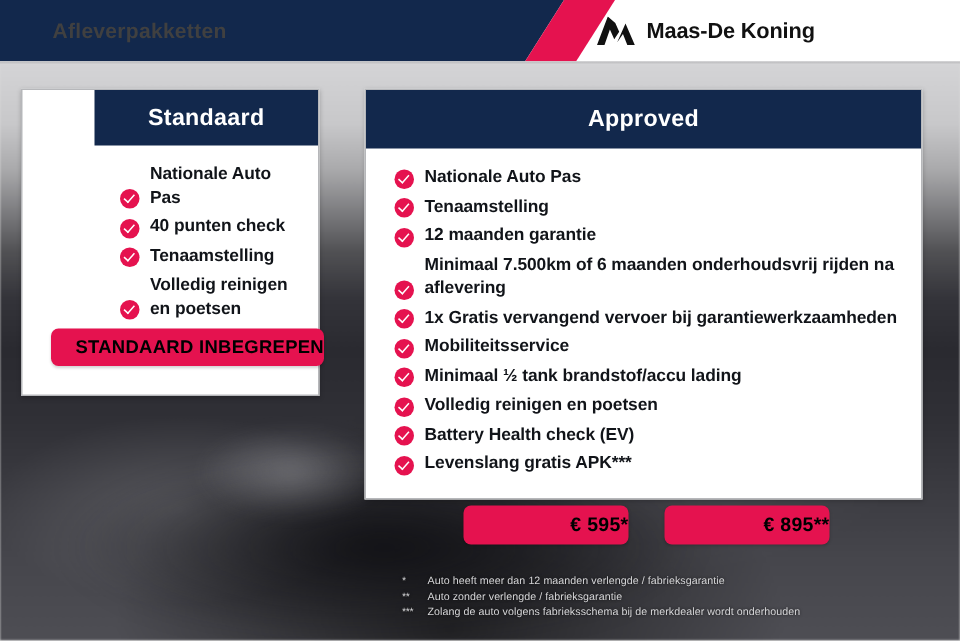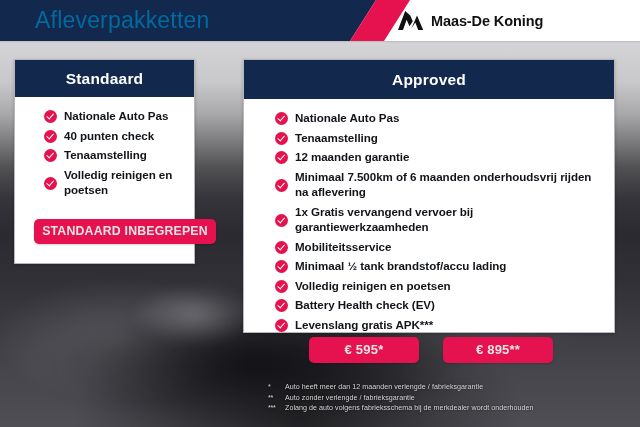--- a/index.html
+++ b/index.html
@@ -79,23 +79,23 @@
     left: 340px; top: 0;
     width: 70px; height: 41px;
     background: #e5124f;
     clip-path: polygon(36px 0, 70px 0, 44px 41px, 10px 41px);
   }
   .header-title {
     position: absolute;
     left: 35px; top: 0;
     height: 41px;
     line-height: 41px;
-    color: #0369a1;
-    font-size: 23px;
-    font-weight: normal;
+    color: #404040;
+    font-size: 14px;
+    font-weight: bold;
     letter-spacing: 0.2px;
     white-space: nowrap;
   }
   .header-sep {
     position: absolute;
     left: 0; top: 41px;
     width: 640px; height: 2px;
     background: linear-gradient(180deg, #b9b9bb 0%, #d6d6d8 100%);
   }
 
@@ -118,21 +118,21 @@
   }
 
   
   .card {
     position: absolute;
     background: #ffffff;
     border: 1px solid #b6b7ba;
     box-shadow: 0 1px 3px rgba(0,0,0,0.22);
     box-sizing: border-box;
   }
-  .card-standard { left: 14px; top: 59px; width: 181px; height: 205px; }
+  .card-standard { left: 14px; top: 59px; width: 199px; height: 205px; padding-left: 48px; }
   .card-approved { left: 243px; top: 59px; width: 372px; height: 274px; }
 
   .card-head {
     background: #12284c;
     color: #ffffff;
     text-align: center;
     font-size: 15.5px;
     font-weight: bold;
     letter-spacing: 0.2px;
   }
@@ -142,22 +142,22 @@
   .card-body { padding: 11px 0 0 0; }
 
   
   ul.feature-list {
     list-style: none;
     margin: 0;
     padding: 0;
   }
   ul.feature-list li {
     display: flex;
-    align-items: center;
-    margin: 0 0 4px 16px;
+    align-items: flex-end;
+    margin: 0 0 4px 4px;
   }
   .card-standard ul.feature-list { padding: 0 8px 0 13px; }
   .card-approved ul.feature-list { padding: 0 8px 0 15px; }
 
   .chk {
     flex: 0 0 auto;
     width: 13px; height: 13px;
     margin-right: 7px;
     margin-top: 2px;
     border-radius: 50%;
@@ -177,23 +177,23 @@
     font-size: 11.6px;
     font-weight: bold;
     color: #111419;
     line-height: 15.5px;
     letter-spacing: -0.05px;
   }
 
   
   .btn {
     background: #e5124f;
-    color: #e5e5e5;
-    font-weight: bold;
-    text-align: center;
+    color: #000000;
+    font-weight: bold;
+    text-align: right;
     border-radius: 5px;
     box-shadow: 0 1px 2px rgba(0,0,0,0.18);
     white-space: nowrap;
     user-select: none;
   }
   .btn-standard {
     position: absolute;
     left: 19px; top: 159px;
     width: 182px; height: 25px;
     line-height: 25px;

